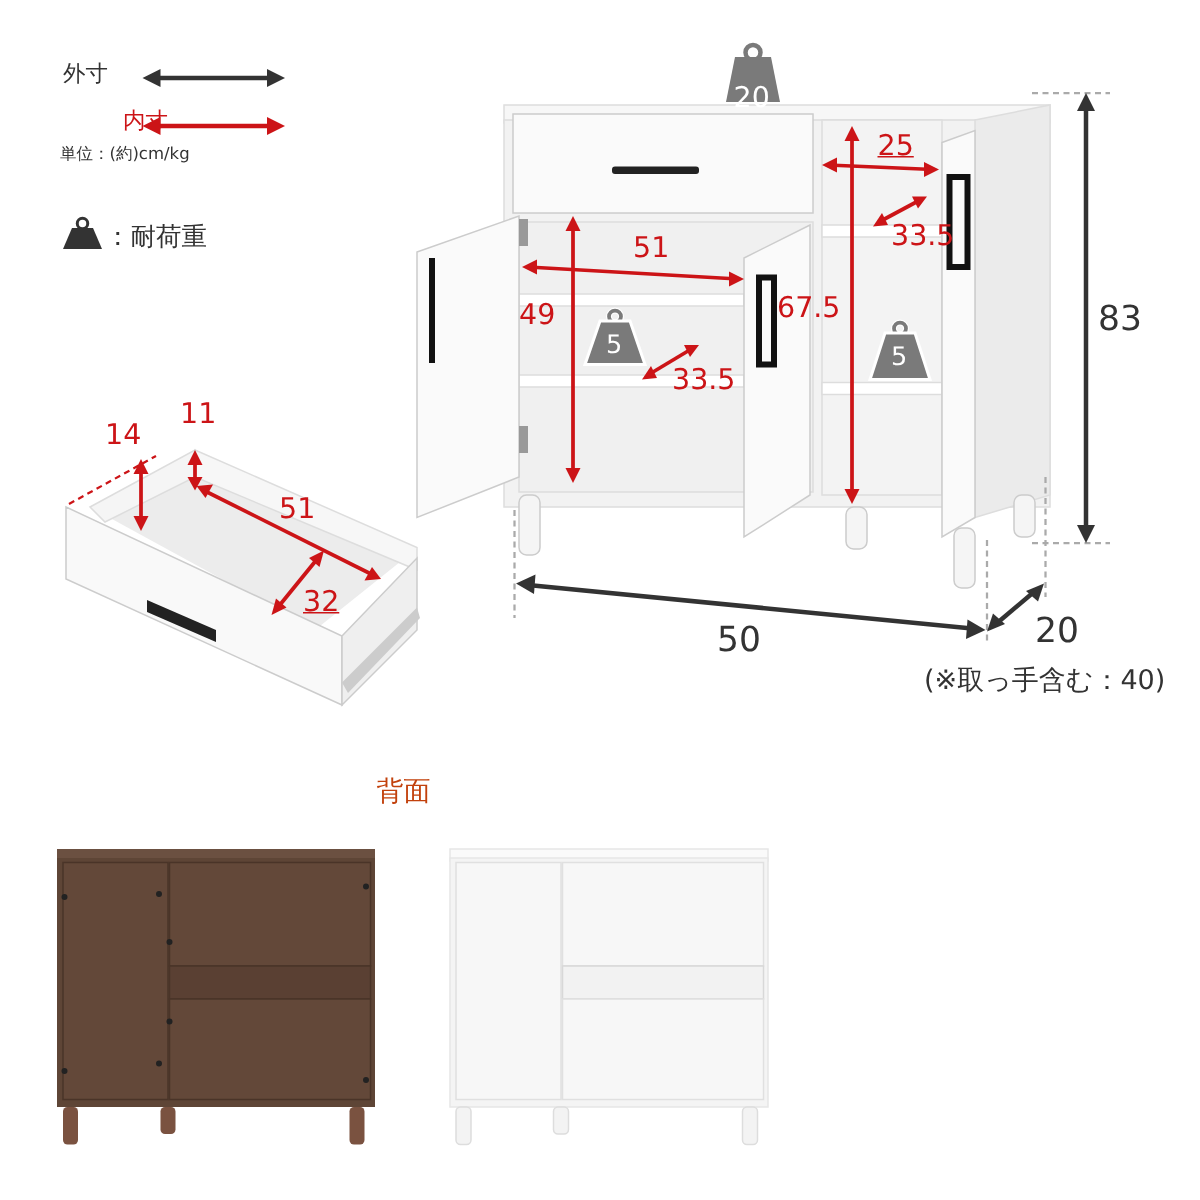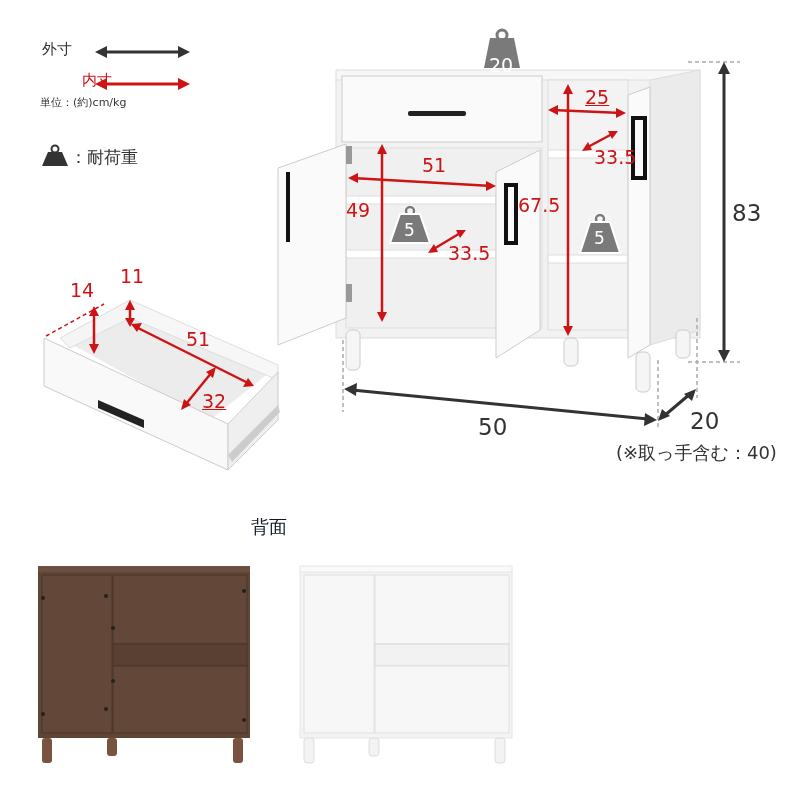--- a/index.html
+++ b/index.html
@@ -194,21 +194,21 @@
       <polygon points="216,367 213,378 206,372" stroke="none"></polygon>
     </g>
   </svg>
   <div class="abs dim" style="left:70px;top:281px;">14</div>
   <div class="abs dim" style="left:120px;top:267px;">11</div>
   <div class="abs dim" style="left:186px;top:330px;">51</div>
   <div class="abs dim" style="left:202px;top:392px;text-decoration:underline;">32</div>
 </div>
 
 <div>
-  <div class="abs" style="left:251px;top:515px;font-size:18px;color:#0f172a;">背面</div>
+  <div class="abs" style="left:251px;top:515px;font-size:18px;color:#c2410c;">背面</div>
 
   <svg width="800" height="800" style="left:0;top:0;">
 
     <g>
       <rect x="38" y="566" width="212" height="8" fill="#6b5041"></rect>
       <rect x="38" y="572" width="212" height="166" fill="#5e4536"></rect>
       <rect x="42" y="575" width="70" height="158" fill="#634839" stroke="#4a3428"></rect>
       <rect x="113" y="575" width="134" height="69" fill="#634839" stroke="#4a3428"></rect>
       <rect x="113" y="644" width="134" height="22" fill="#5a4033" stroke="#4a3428"></rect>
       <rect x="113" y="666" width="134" height="67" fill="#634839" stroke="#4a3428"></rect>

